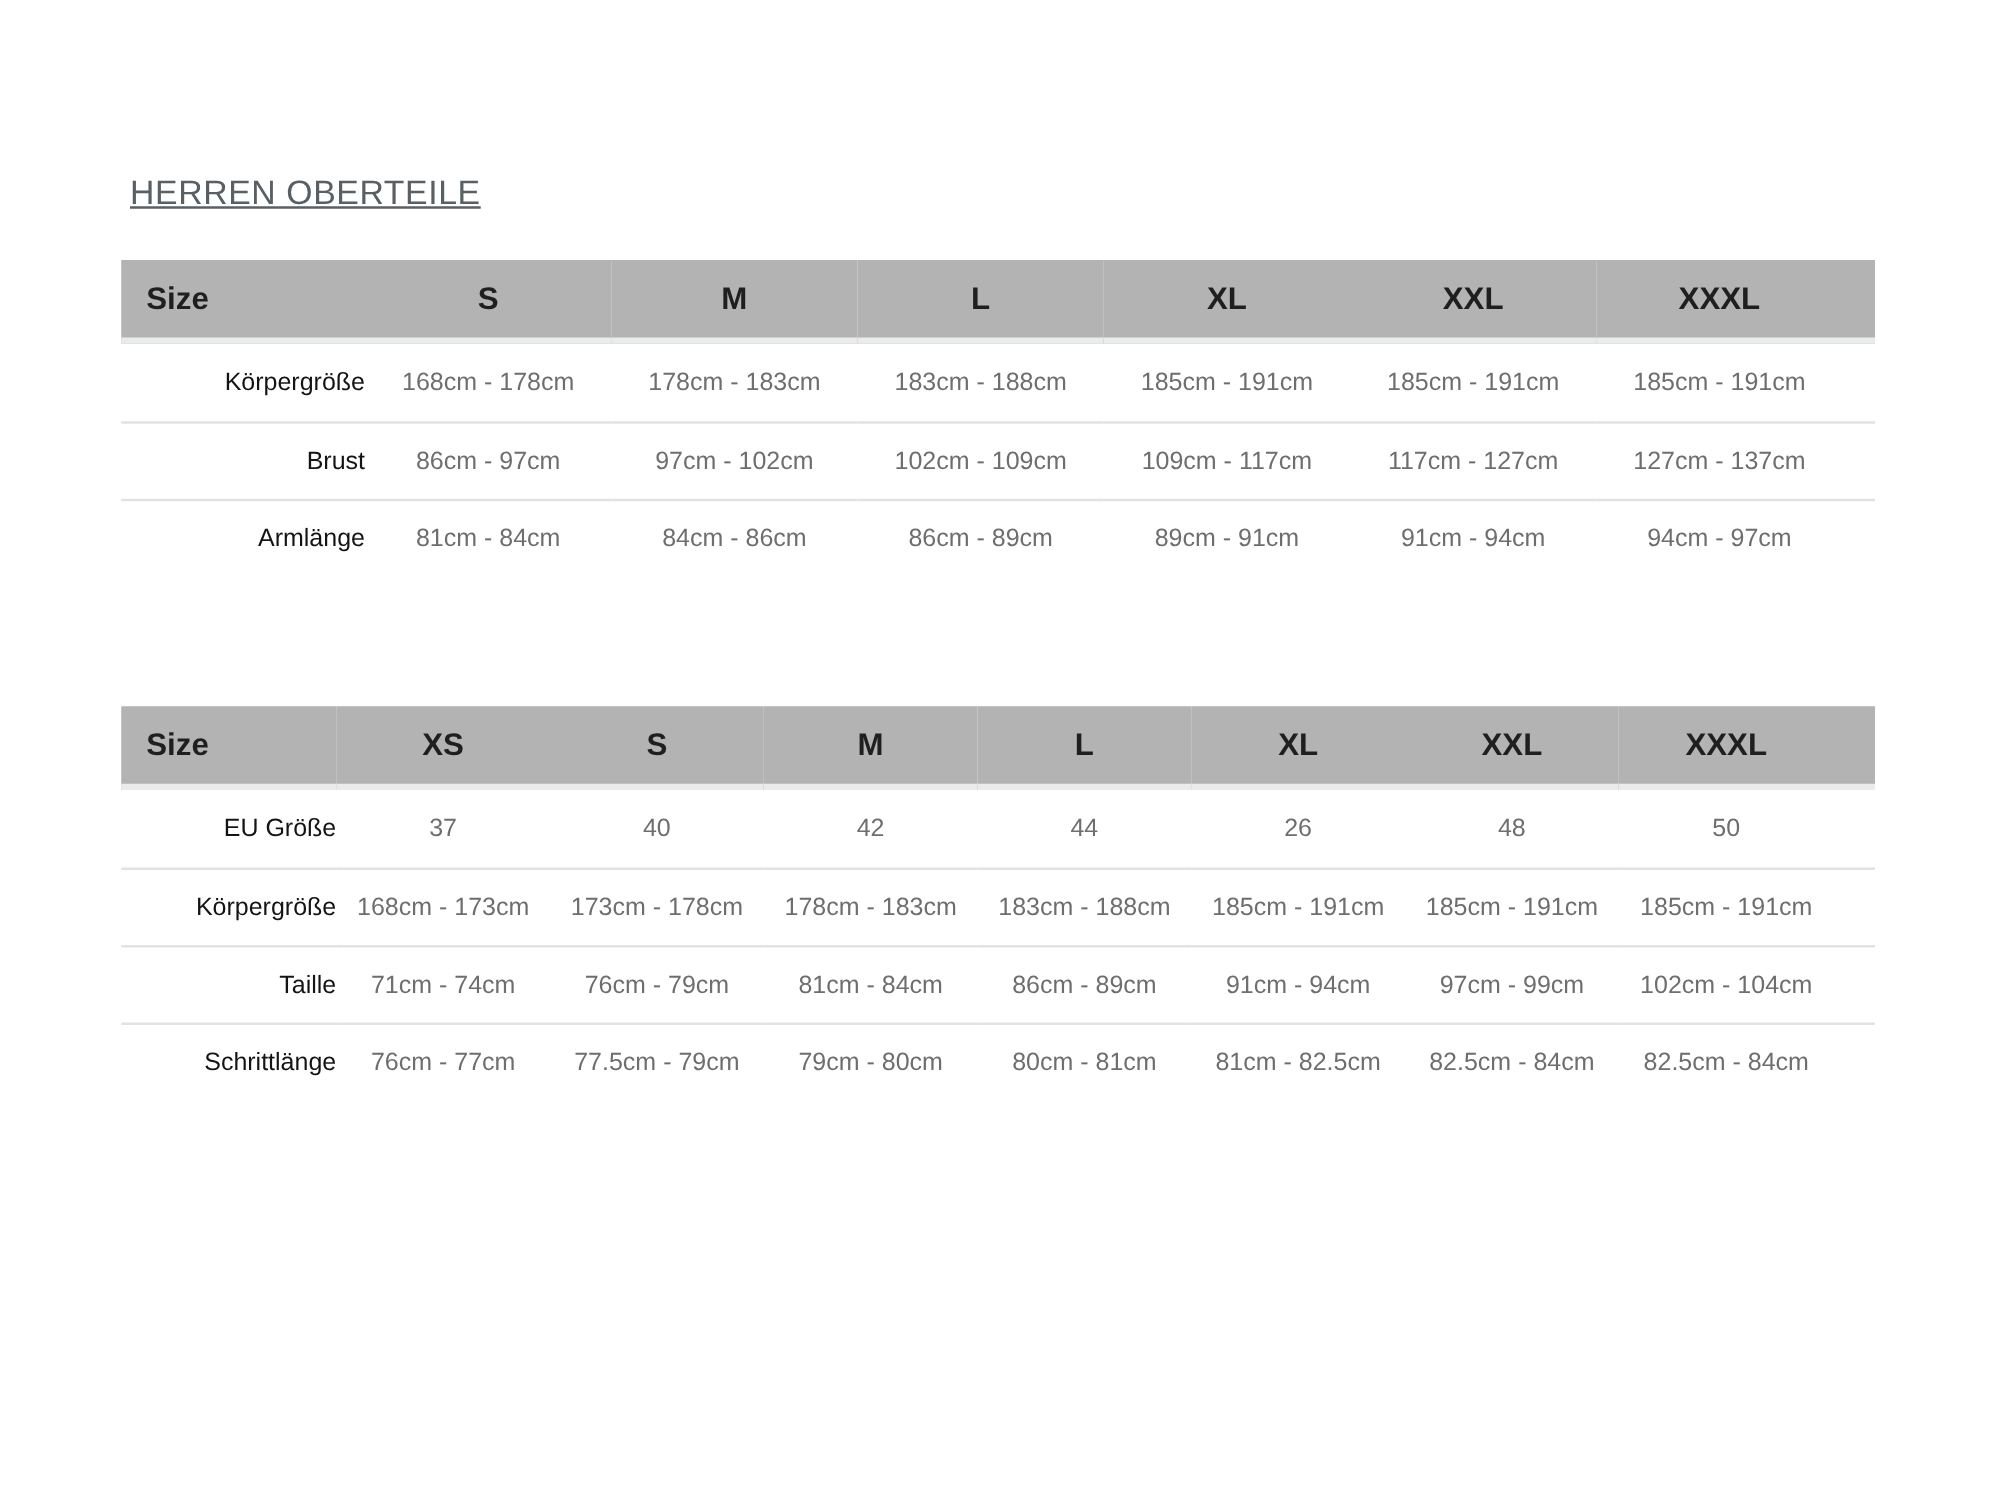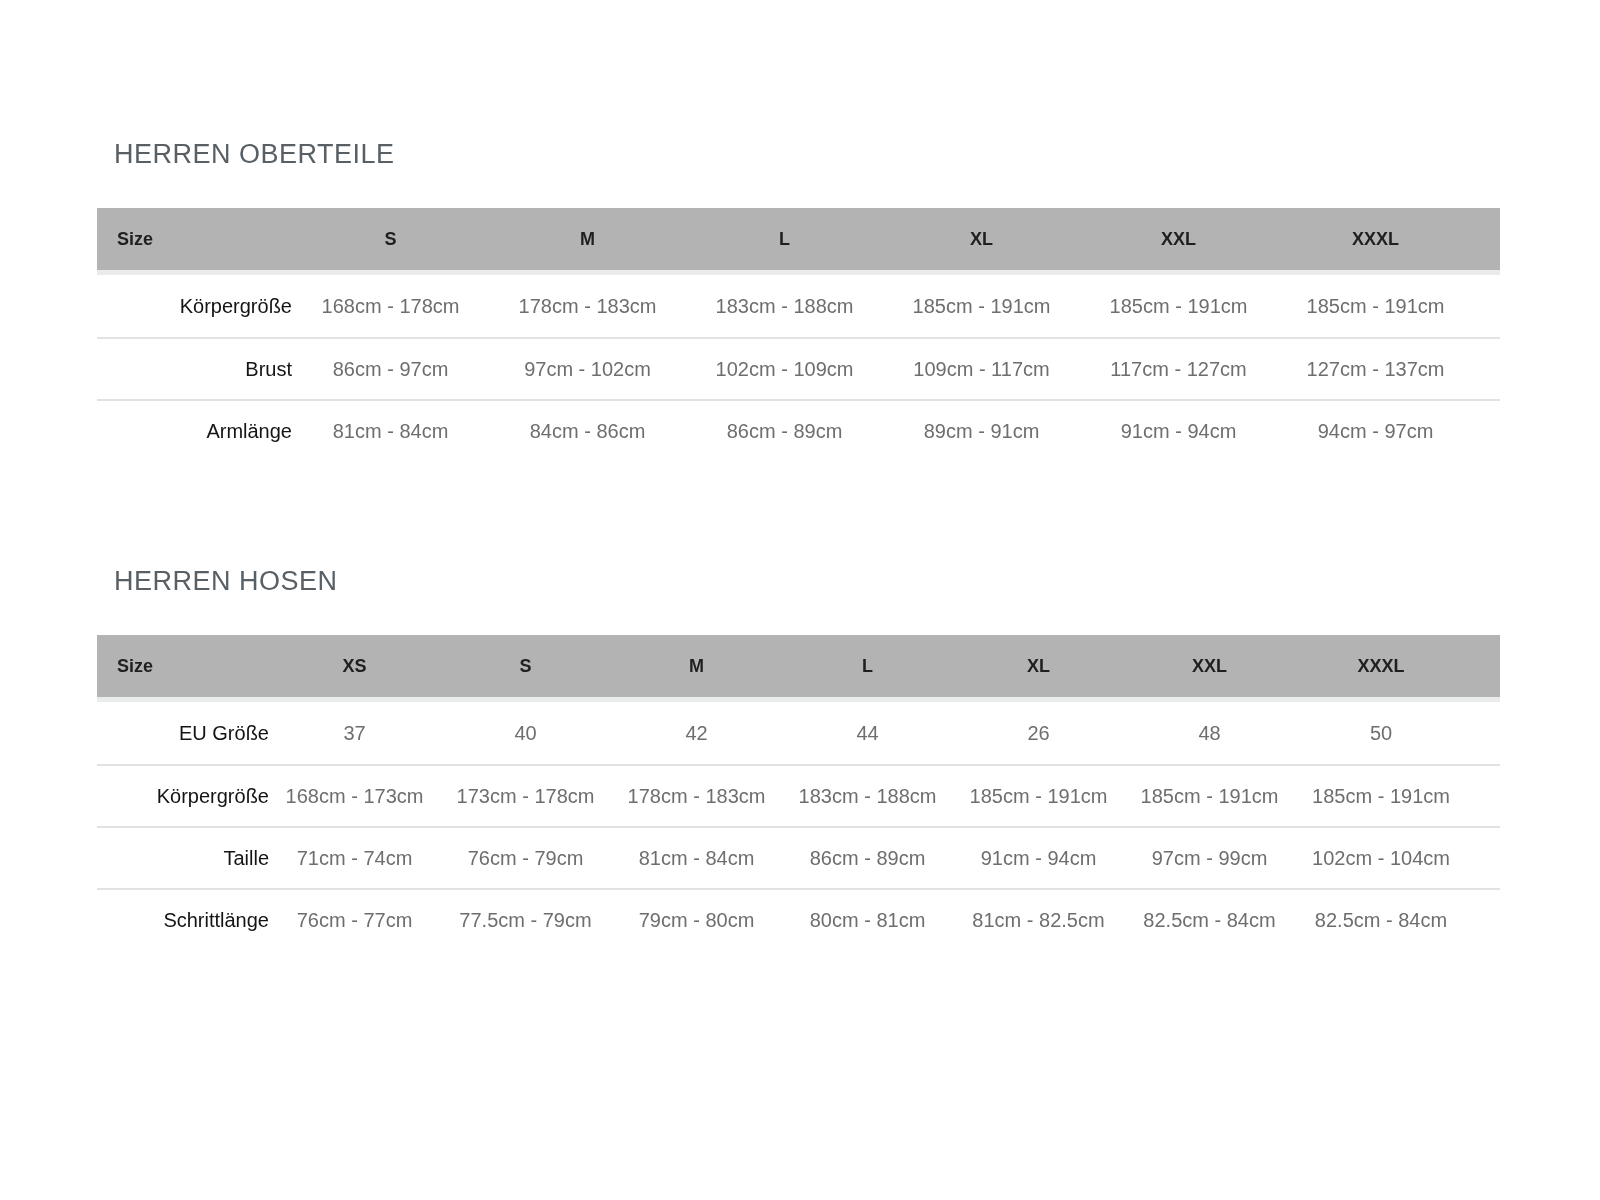--- a/index.html
+++ b/index.html
@@ -19,34 +19,35 @@
     font-family:"Liberation Sans","DejaVu Sans",sans-serif;
   }
   .page{padding:138px 0 0 97px;}
   .chart-section{width:1403px;}
   .section-title{
     font-size:27px;
     line-height:32px;
     font-weight:400;
     letter-spacing:0.5px;
     color:var(--title_text);
-    margin:0 0 38px 17px;
+    margin:0 0 38px 7px;
+    text-decoration:underline;
   }
   .section-gap{margin-top:104px;}
   table.size-table{
     width:1403px;
     table-layout:fixed;
     border-collapse:separate;
     border-spacing:0;
   }
   table.size-table th{
     height:67px;
     background:var(--header_bg);
     border-bottom:5px solid var(--header_shadow);
-    font-size:18px;
+    font-size:25px;
     font-weight:bold;
     color:var(--header_text);
     text-align:center;
     vertical-align:middle;
   }
   table.size-table th.size-col{
     text-align:left;
     padding-left:20px;
   }
   table.size-table td{
@@ -128,21 +129,20 @@
             <td class="value-cell">86cm - 89cm</td>
             <td class="value-cell">89cm - 91cm</td>
             <td class="value-cell">91cm - 94cm</td>
             <td class="value-cell col-last">94cm - 97cm</td>
           </tr>
         </tbody>
       </table>
   </section>
 
   <section class="chart-section section-gap">
-    <h2 class="section-title">HERREN HOSEN</h2>
     <table class="size-table t2">
         <colgroup>
           <col style="width: 172px;">
           <col style="width: 171px;">
           <col style="width: 171px;">
           <col style="width: 171px;">
           <col style="width: 171px;">
           <col style="width: 171px;">
           <col style="width: 171px;">
           <col style="width: 205px;">

